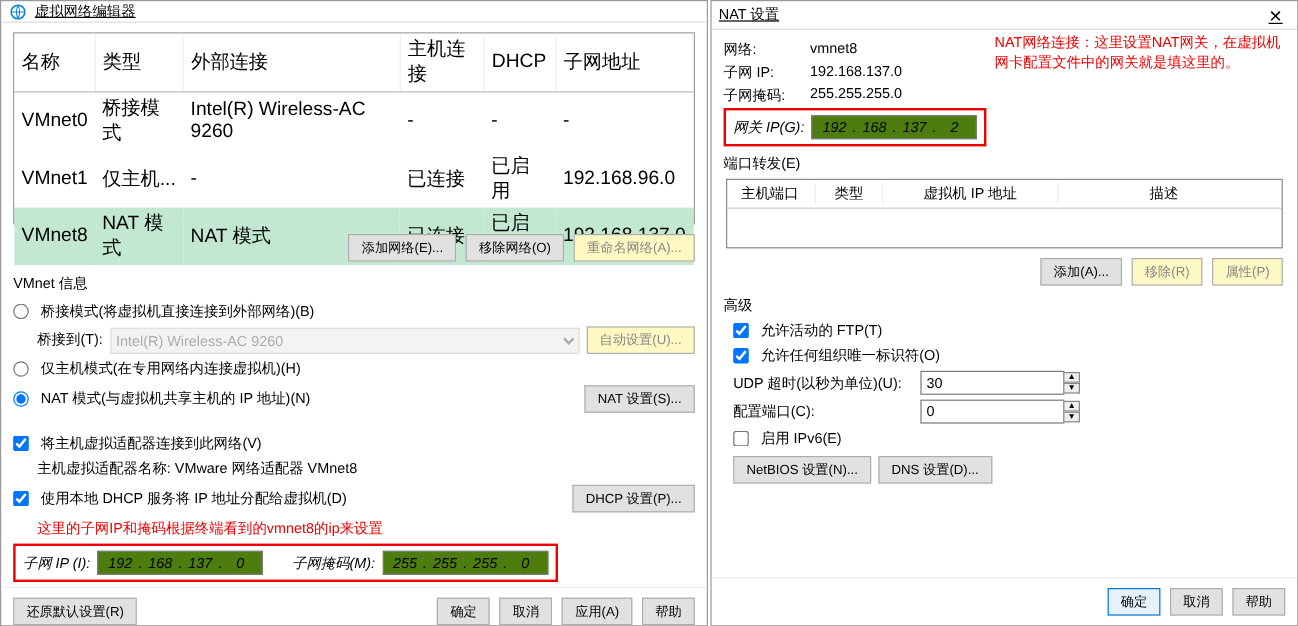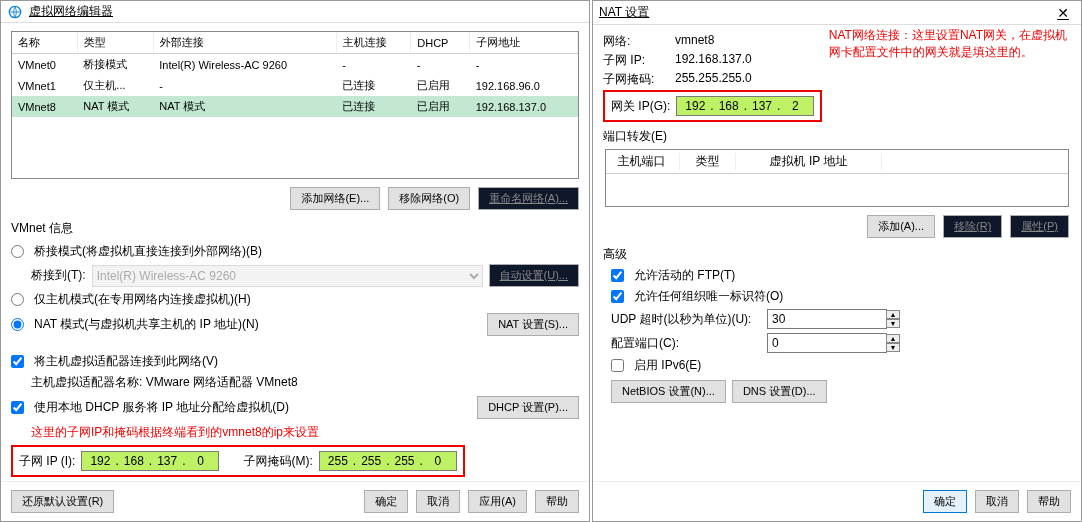--- a/index.html
+++ b/index.html
@@ -31,51 +31,51 @@
     height: 24px; padding: 0 6px;
     border-bottom: 1px solid #ddd;
     text-decoration: underline;
   }
   .titlebar .ico { width: 16px; height: 16px; margin-right: 6px; display:inline-flex; align-items:center; justify-content:center; }
   .titlebar .title { flex: 1; font-size: 12px; }
   .closebtn { font-family: sans-serif; font-size:14px; width:24px; text-align:center; cursor:default; }
 
   
   .tbl-wrap { margin: 8px 10px 4px; border: 1px solid #888; height: 160px; }
-  .tbl { width:100%; border-collapse: collapse; font-size:11px; }
+  .tbl { width:100%; border-collapse: collapse; font-size:16px; }
   .tbl th, .tbl td { text-align:left; padding:3px 6px; }
   .tbl thead th { background:#fff; border-bottom:1px solid #ccc; border-right:1px solid #eee; font-weight:normal; }
   .tbl tbody tr { background:#fff; }
   .tbl tbody tr.sel { background:#c2e8d2; }
 
   .btnrow { display:flex; justify-content:flex-end; gap:8px; padding:4px 10px; }
   button.win {
     font: inherit; font-size:11px;
     background:#e1e1e1; border:1px solid #adadad;
     padding:3px 10px; cursor:default;
   }
-  button.win:disabled { color:#888; background:#0f172a;text-decoration:underline; }
+  button.win:disabled { color:#888; background:#fef9c3; }
   button.primary { border:1px solid #0078d7; background:#e5f1fb; }
 
   .row { display:flex; align-items:center; gap:6px; margin:4px 0; }
   input[type=radio], input[type=checkbox] { margin:0 4px 0 0; }
   input.text {
     font: inherit; border:1px solid #7a7a7a; padding:2px 4px; height:20px;
   }
   input.text.dis { background:#efefef; color:#888; }
   select.dis { background:#efefef; color:#888; font:inherit; height:22px; }
 
   .ipbox {
     display:inline-flex; align-items:center; border:1px solid #7a7a7a;
-    padding:1px 4px; background:#bef264; height:20px;
+    padding:1px 4px; background:#4d7c0f; height:20px;
   }
   .ipbox span.oct { width:28px; text-align:center; }
   .ipbox span.dot { padding:0 1px; }
 
-  .redbox { border:2px solid #e00; }
+  .redbox { border:2px solid #e00;font-style:italic; }
   .redtext { color:#e00; }
 
   .footer {
     margin-top:auto; display:flex; align-items:center; padding:8px 10px;
     gap:8px; border-top:1px solid #eee;
   }
   .footer .spacer { flex:1; }
 
   
   .kv { display:flex; margin:2px 0; }
@@ -272,20 +272,21 @@
           <span class="oct">2</span>
         </span>
       </div>
 
       <div style="margin-top:6px;">端口转发(E)</div>
       <div class="pf-tbl">
         <div class="hdr">
           <span style="width:70px">主机端口</span>
           <span style="width:50px">类型</span>
           <span style="width:140px">虚拟机 IP 地址</span>
+          <span style="flex:1;border:none">描述</span>
         </div>
       </div>
       <div class="btnrow" style="padding-right:2px;">
         <button class="win">添加(A)...</button>
         <button class="win" disabled="">移除(R)</button>
         <button class="win" disabled="">属性(P)</button>
       </div>
 
       <div style="margin-top:4px">高级</div>
       <div style="padding-left:8px;">

